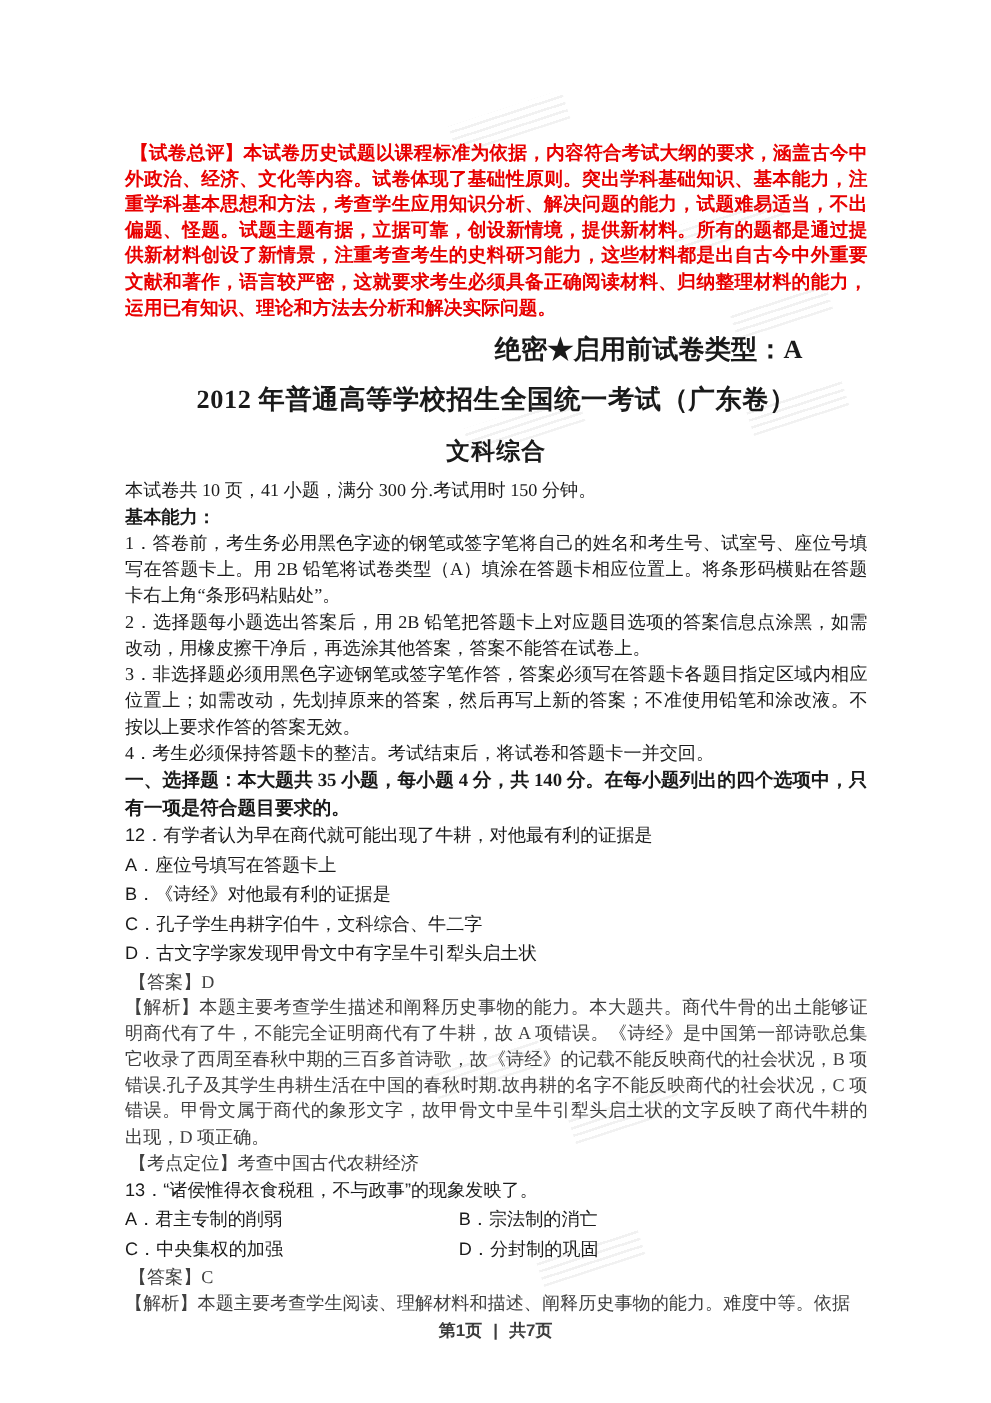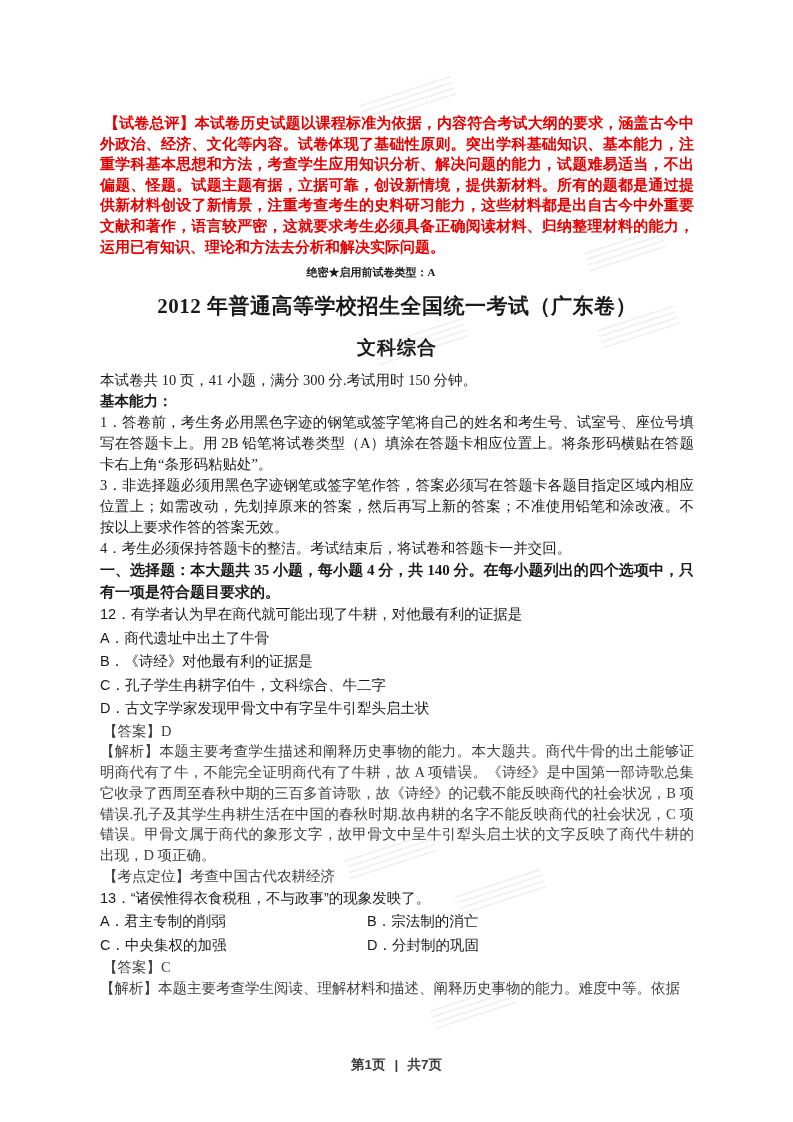--- a/index.html
+++ b/index.html
@@ -26,26 +26,26 @@
   .review {
     color: #e80000;
     font-weight: bold;
     font-size: 15px;
     line-height: 20.6px;
     text-align: justify;
     text-indent: 4px;
   }
   .secrecy-row {
     display: flex;
-    justify-content: center;
+    justify-content: flex-end;
     align-items: baseline;
     margin-top: 8px;
     padding-right: 52px;
     font-weight: bold;
-    font-size: 11px;
+    font-size: 21px;
   }
   .title {
     margin: 12px 0 12px 0;
     text-align: center;
     font-size: 21px;
     font-weight: bold;
     letter-spacing: 0.5px;
   }
   .subtitle {
     margin: 15px 0 0 0;
@@ -157,28 +157,29 @@
       <span>试卷类型：A</span>
     </div>
 
     <p class="title">2012 年普通高等学校招生全国统一考试（广东卷）</p>
     <p class="subtitle">文科综合</p>
 
     <p class="info">本试卷共 10 页，41 小题，满分 300 分.考试用时 150 分钟。</p>
 
     <p class="notes-heading">基本能力：</p>
     <p class="note">1．答卷前，考生务必用黑色字迹的钢笔或签字笔将自己的姓名和考生号、试室号、座位号填写在答题卡上。用 2B 铅笔将试卷类型（A）填涂在答题卡相应位置上。将条形码横贴在答题卡右上角“条形码粘贴处”。</p>
+    <p class="note">2．选择题每小题选出答案后，用 2B 铅笔把答题卡上对应题目选项的答案信息点涂黑，如需改动，用橡皮擦干净后，再选涂其他答案，答案不能答在试卷上。</p>
     <p class="note">3．非选择题必须用黑色字迹钢笔或签字笔作答，答案必须写在答题卡各题目指定区域内相应位置上；如需改动，先划掉原来的答案，然后再写上新的答案；不准使用铅笔和涂改液。不按以上要求作答的答案无效。</p>
     <p class="note">4．考生必须保持答题卡的整洁。考试结束后，将试卷和答题卡一并交回。</p>
 
     <p class="section-heading">一、选择题：本大题共 35 小题，每小题 4 分，共 140 分。在每小题列出的四个选项中，只有一项是符合题目要求的。</p>
 
     <div>
       <p class="q-stem">12．有学者认为早在商代就可能出现了牛耕，对他最有利的证据是</p>
-      <p class="q-option">A．商代遗址中出土了牛骨</p>
+      <p class="q-option">A．座位号填写在答题卡上</p>
       <p class="q-option">B．《诗经》对他最有利的证据是</p>
       <p class="q-option">C．孔子学生冉耕字伯牛，文科综合、牛二字</p>
       <p class="q-option">D．古文字学家发现甲骨文中有字呈牛引犁头启土状</p>
       <p class="red answer-line">【答案】D</p>
       <p class="red analysis">【解析】本题主要考查学生描述和阐释历史事物的能力。本大题共。商代牛骨的出土能够证明商代有了牛，不能完全证明商代有了牛耕，故 A 项错误。《诗经》是中国第一部诗歌总集它收录了西周至春秋中期的三百多首诗歌，故《诗经》的记载不能反映商代的社会状况，B 项错误.孔子及其学生冉耕生活在中国的春秋时期.故冉耕的名字不能反映商代的社会状况，C 项错误。甲骨文属于商代的象形文字，故甲骨文中呈牛引犁头启土状的文字反映了商代牛耕的出现，D 项正确。</p>
       <p class="red focus-line">【考点定位】考查中国古代农耕经济</p>
     </div>
 
     <div>
       <p class="q-stem">13．“诸侯惟得衣食税租，不与政事”的现象发映了。</p>

